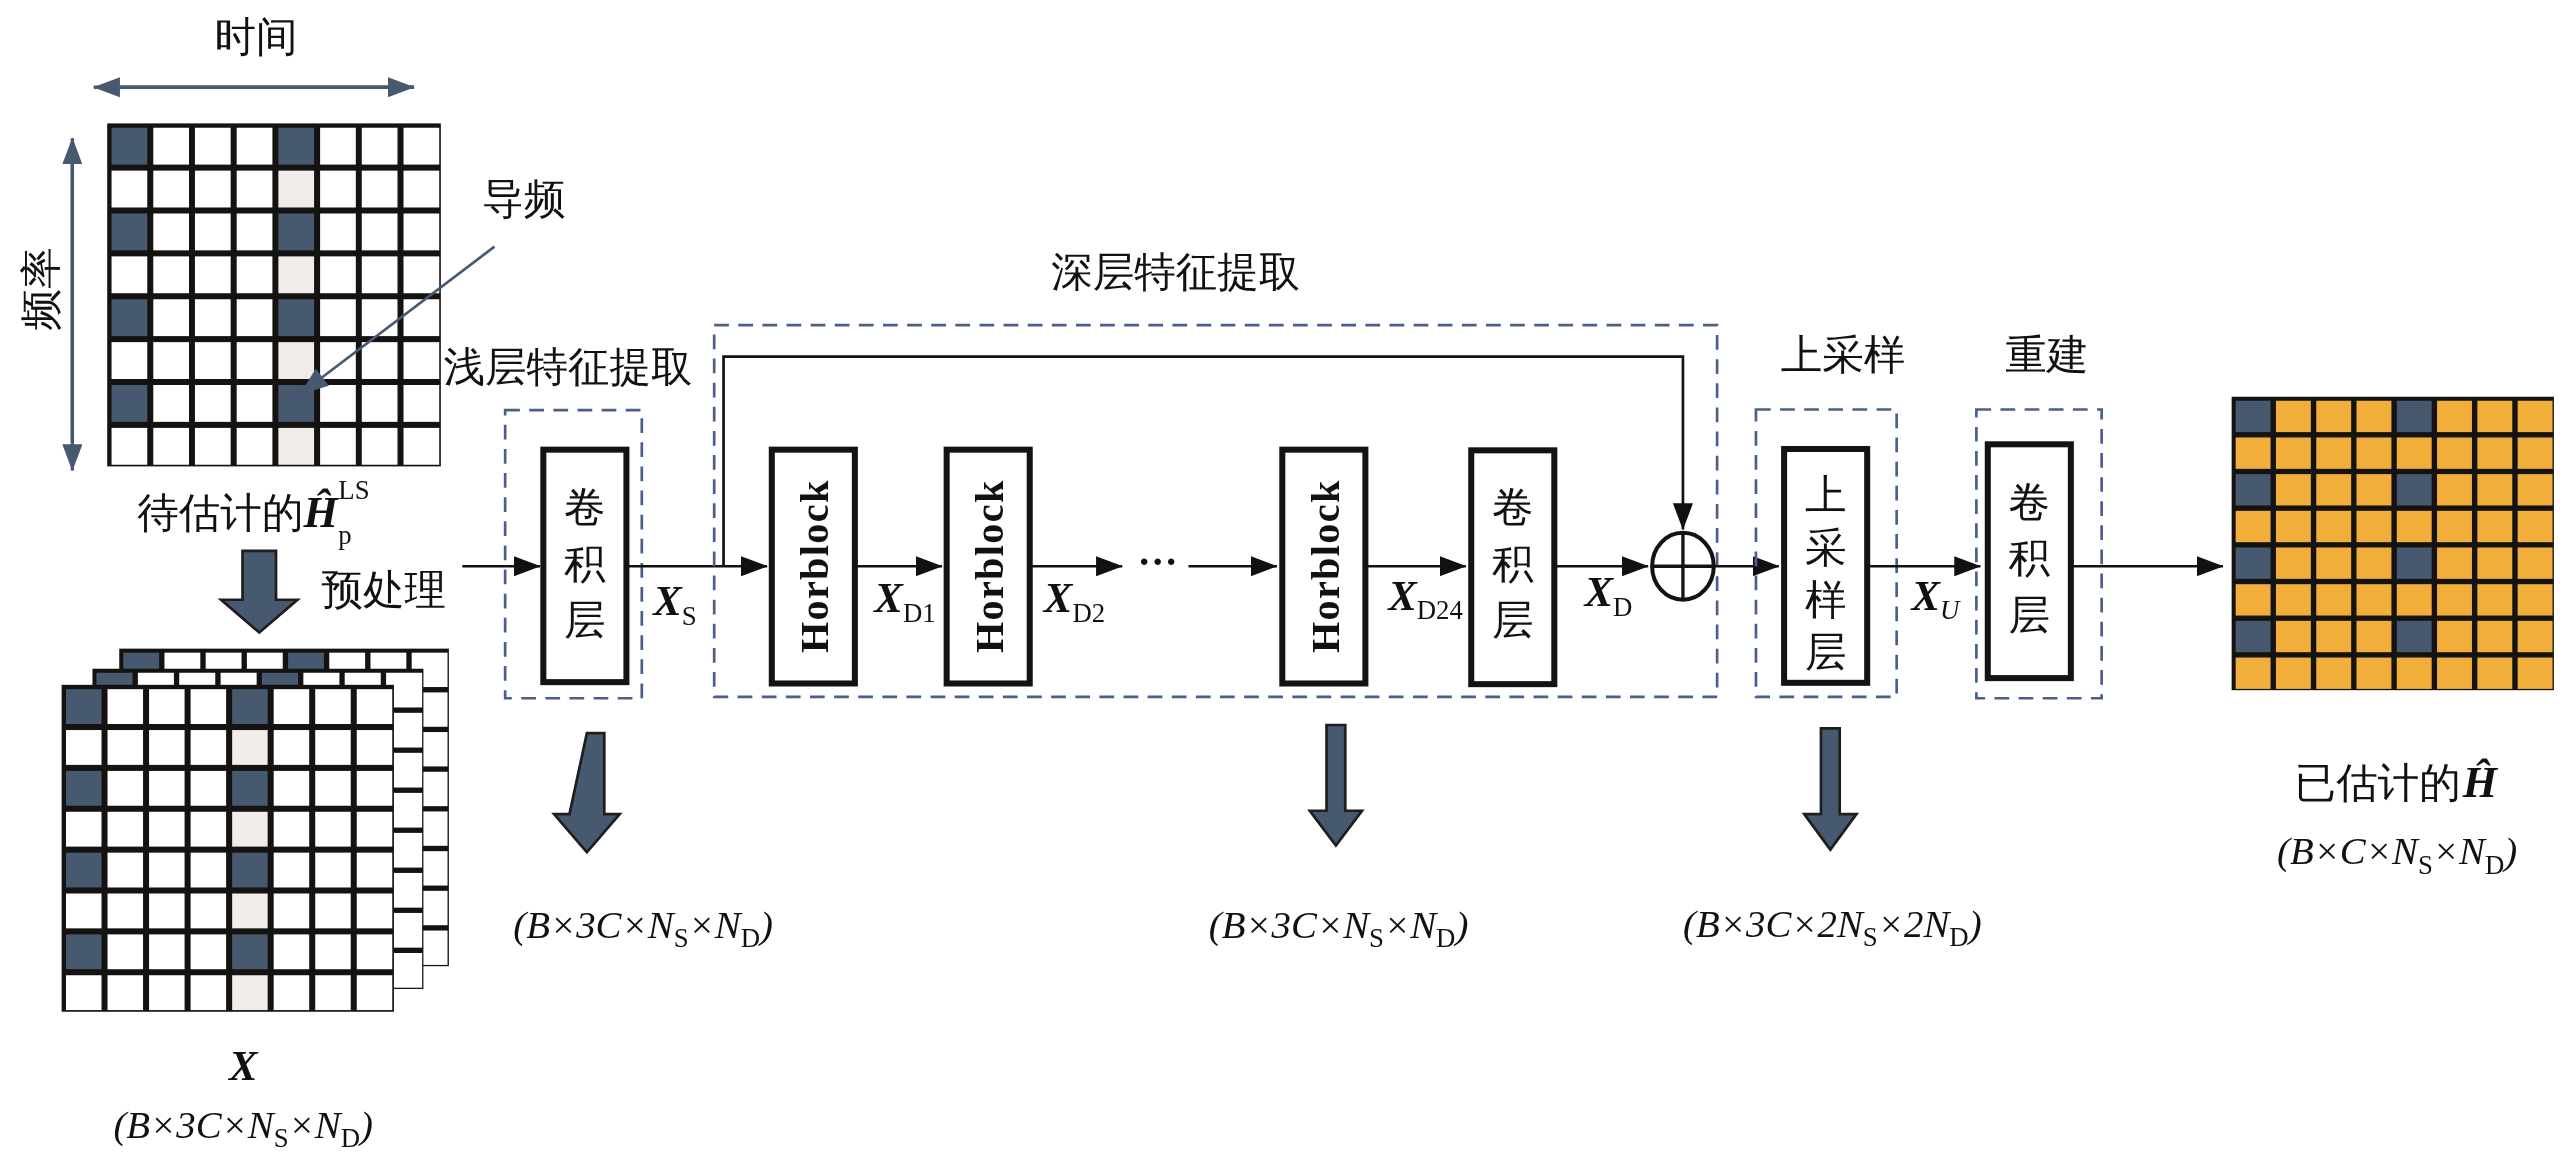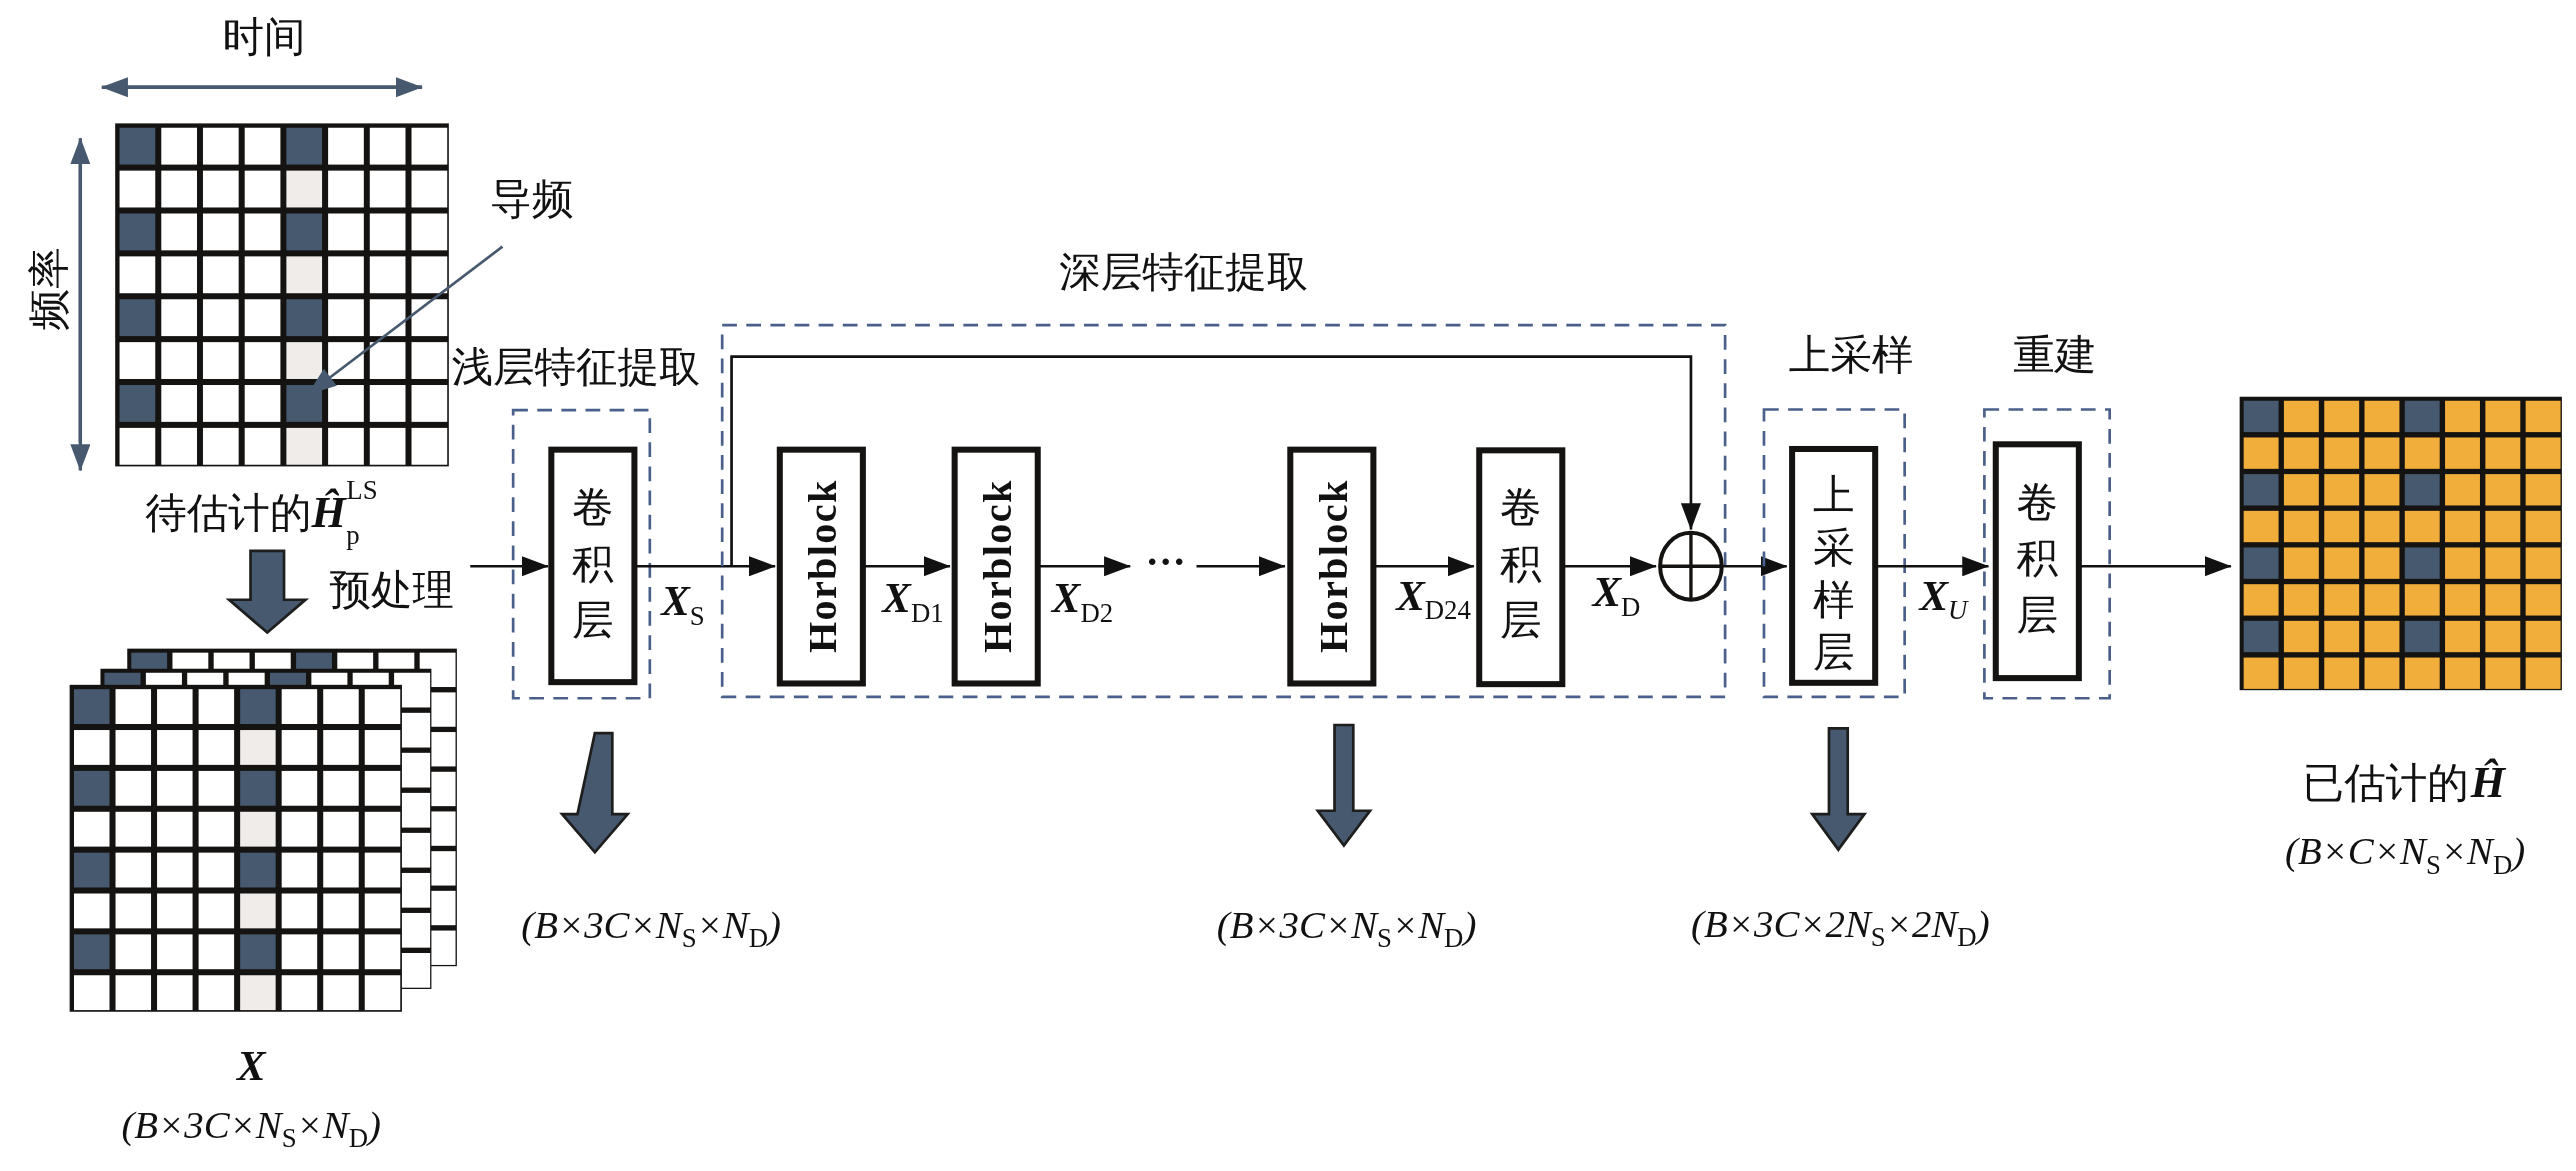--- a/index.html
+++ b/index.html
@@ -1,17 +1,17 @@
 <!DOCTYPE html>
 <html style="font-size:10.7px"><head>
 <meta charset="utf-8">
 <style>
   html, body { margin: 0; padding: 0; background: #ffffff; }
   body { width: 2576px; height: 1172px; overflow: hidden; }
-  #stage { position: absolute; left: 8px; top: 0; width: 2139px; height: 1172px; }
+  #stage { position: absolute; left: 0; top: 0; width: 2139px; height: 1172px; }
   svg text { font-family: "Liberation Serif", "DejaVu Serif", serif; fill: #111; }
   .cjk { font-family: "DejaVu Serif", "Liberation Serif", serif; }
   .label-lg { font-size: 62px; }
   .block-text { font-size: 62px; }
   .horblock-text { font-size: 60px; font-weight: bold; letter-spacing: 2px; }
   .math-bold { font-style: italic; font-weight: bold; font-size: 64px; }
   .sub { font-size: 40px; font-style: normal; font-weight: normal; }
   .dim { font-size: 58px; font-style: italic; }
   .dim-up { font-style: normal; }
 </style>

